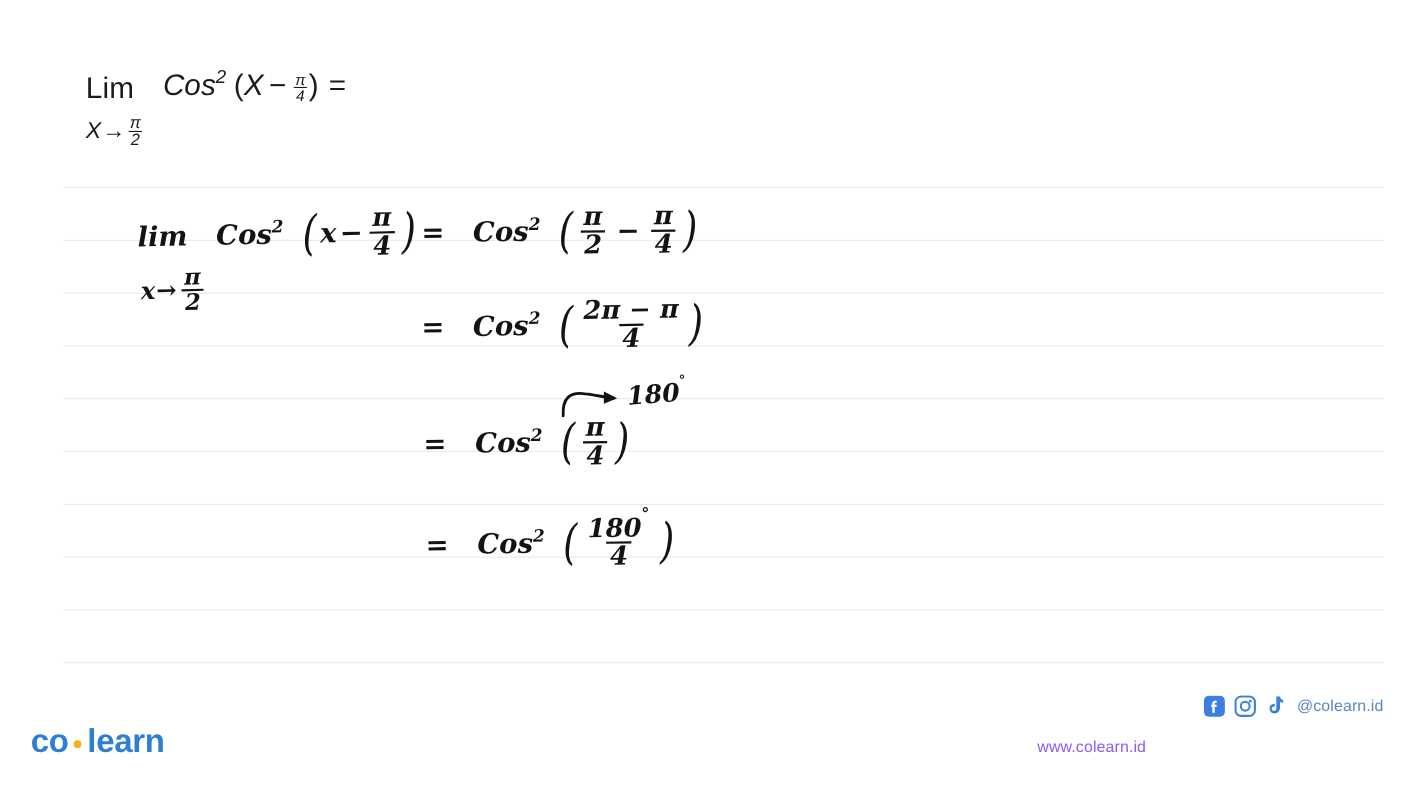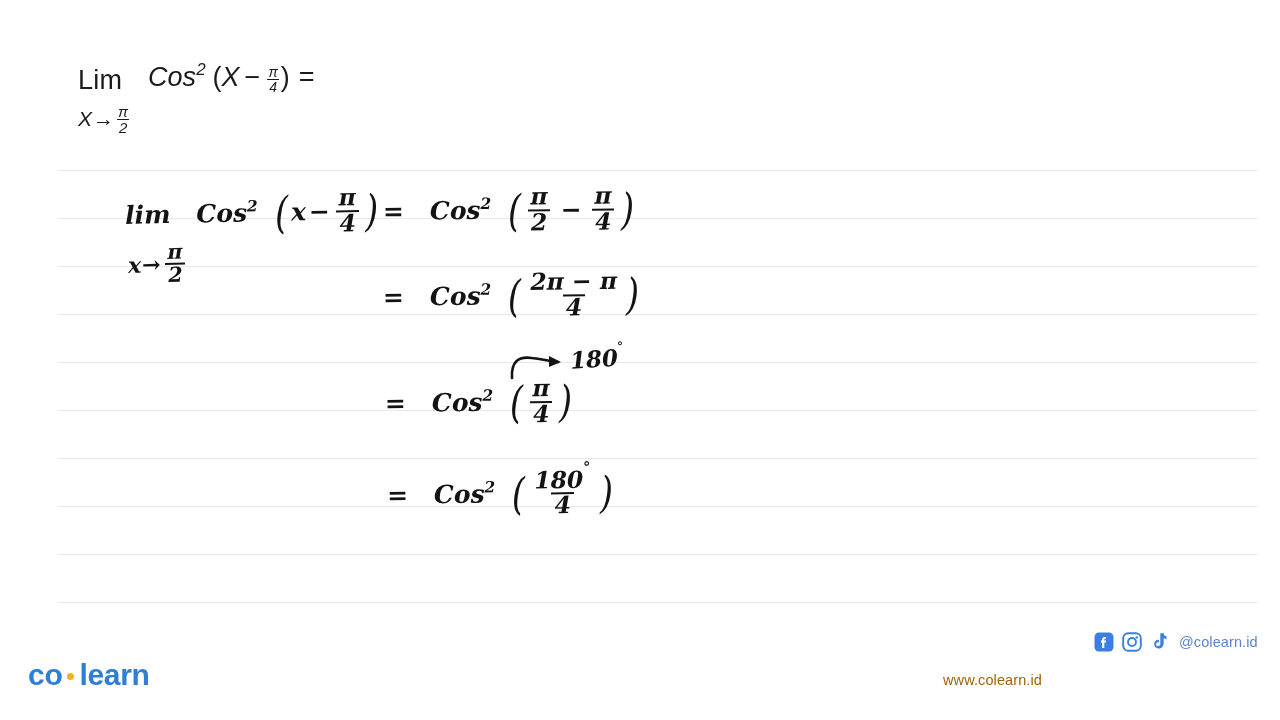--- a/index.html
+++ b/index.html
@@ -187,21 +187,21 @@
     background: #f2b01e;
     margin: 0 5px;
     position: relative;
     top: 1px;
   }
   #footer-url {
     position: absolute;
     left: 943px;
     top: 672px;
     font-size: 14.5px;
-    color: #a16207;
+    color: #8b5cf6;
     letter-spacing: 0.1px;
   }
   #footer-social {
     position: absolute;
     left: 1094px;
     top: 632px;
     display: flex;
     align-items: center;
     gap: 8px;
   }

